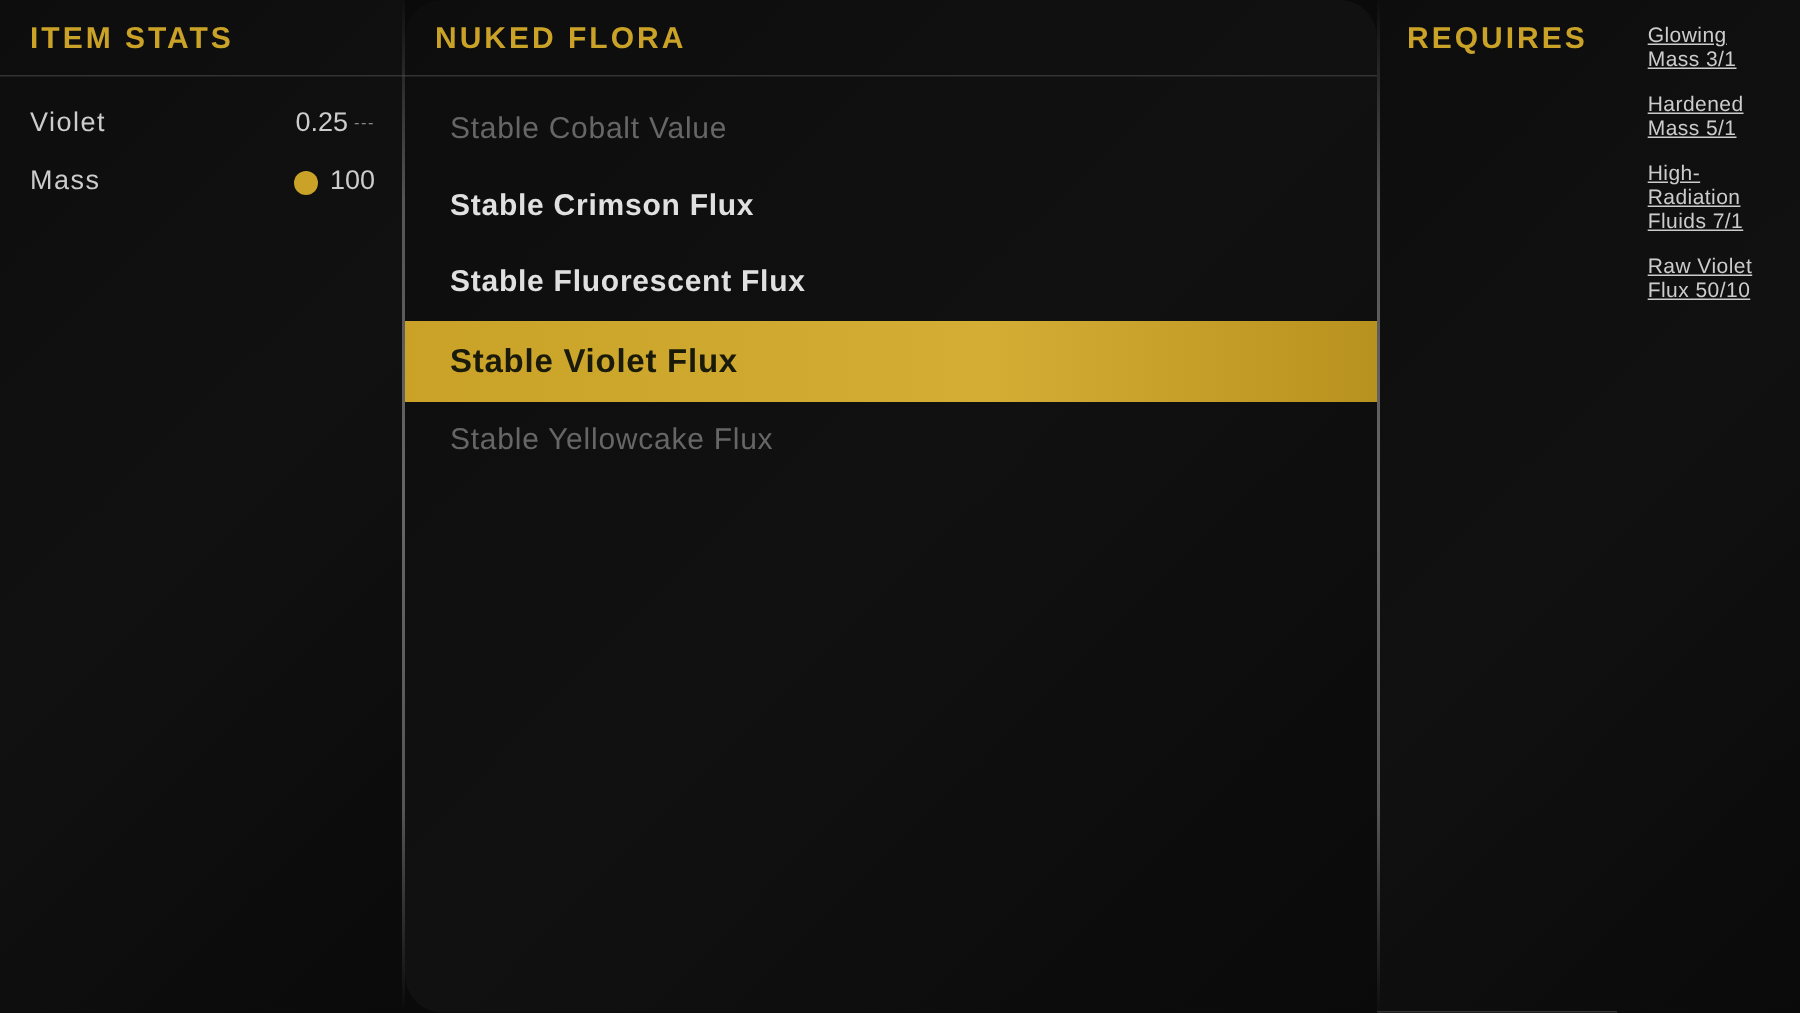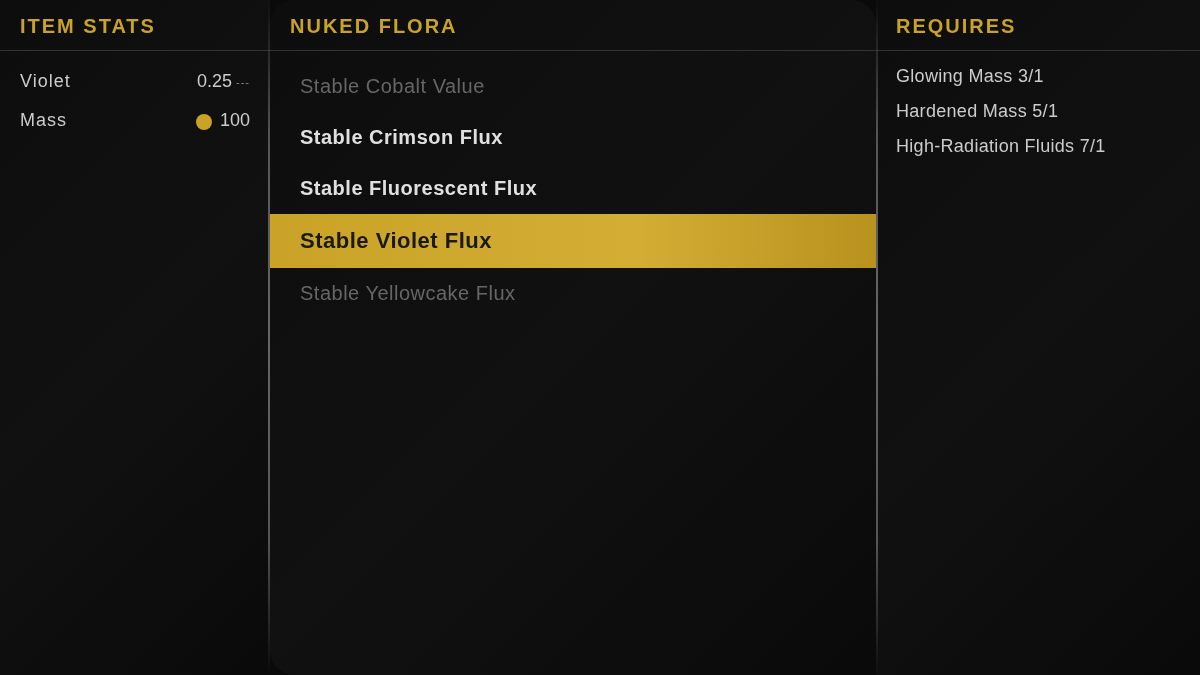--- a/index.html
+++ b/index.html
@@ -126,38 +126,39 @@
     }
 
     .list-item.selected .list-item-text {
       color: #1a1a0a;
       font-weight: bold;
       font-size: 22px;
     }
 
     
     .right-panel {
-      width: 324px;
+      width: 282px;
       background: linear-gradient(135deg, #0d0d0d 0%, #111 50%, #0a0a0a 100%);
       flex-shrink: 0;
       display: flex;
-      flex-direction: column;
+      flex-direction: row;
     }
 
     .requires-content {
       padding: 15px 20px;
       display: flex;
       flex-direction: column;
       gap: 14px;
     }
 
     .require-item {
       color: #cccccc;
-      font-size: 18px;
+      font-size: 14px;
       letter-spacing: 0.3px;
+      text-decoration: underline;
     }
 
     
     .left-panel::after {
       content: '';
       position: absolute;
       right: 0;
       top: 0;
       bottom: 0;
       width: 2px;
@@ -222,14 +223,15 @@
 
 <div class="right-panel panel">
   <div class="panel-header">
     <span class="panel-header-title">REQUIRES</span>
   </div>
   <div class="requires-content">
 
   <div class="require-item">Glowing Mass 3/1</div>
       <div class="require-item">Hardened Mass 5/1</div>
       <div class="require-item">High-Radiation Fluids 7/1</div>
+      <div class="require-item">Raw Violet Flux 50/10</div>
     </div>
 </div>
 
 </body></html>

